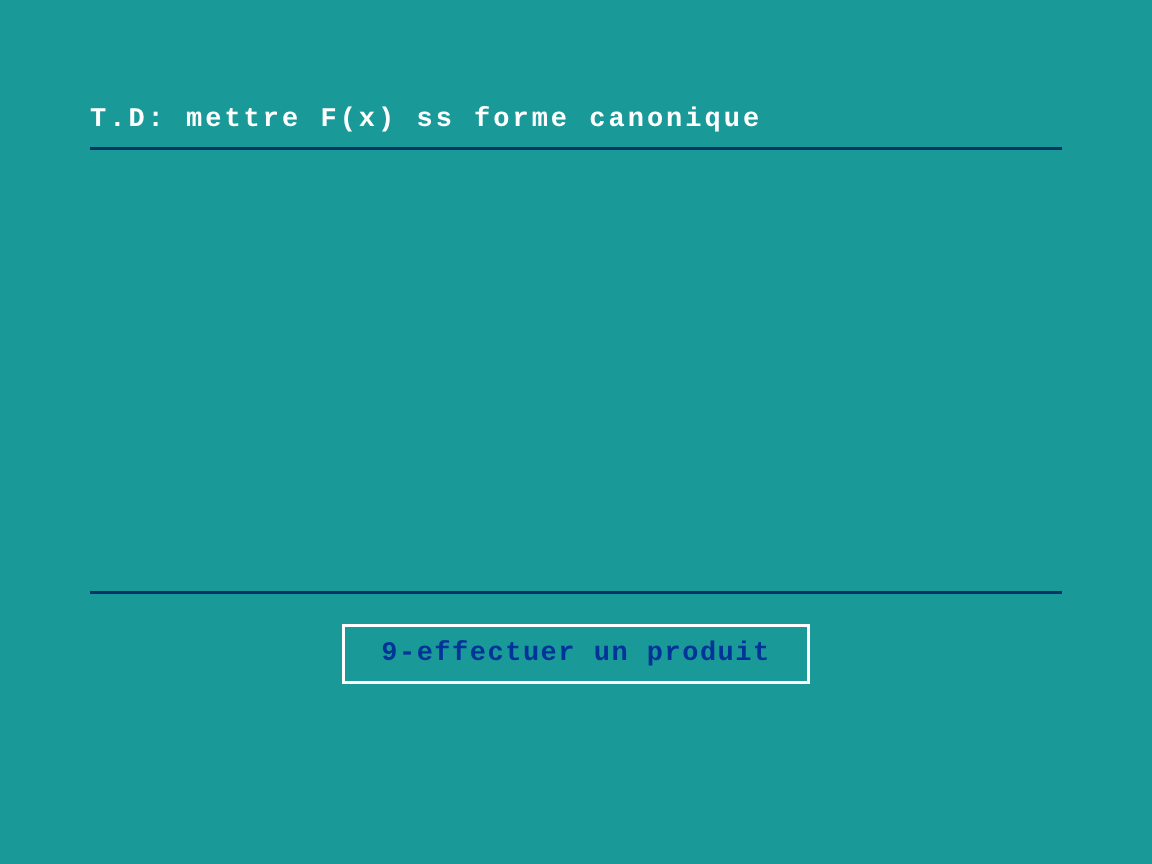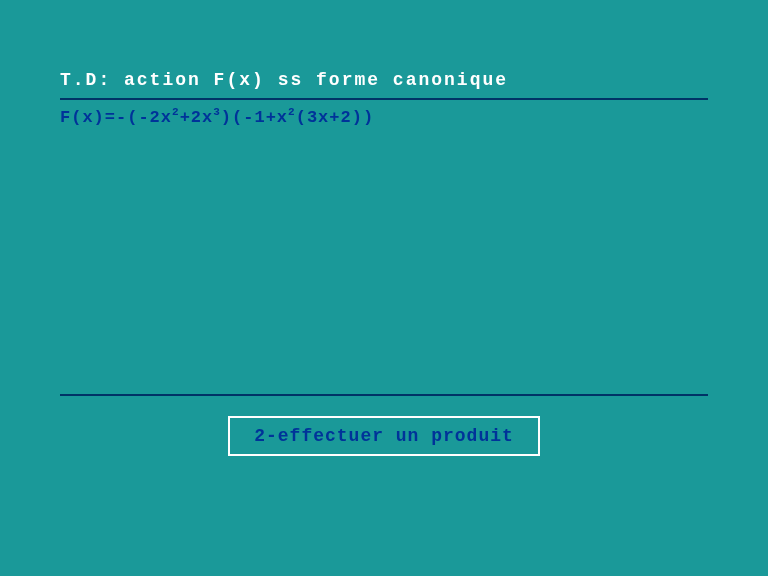--- a/index.html
+++ b/index.html
@@ -93,27 +93,24 @@
       font-size: 11px;
       vertical-align: super;
     }
   </style>
 </head>
 <body>
 
 <div class="screen">
 
   <div class="title-section">
-    <div class="title-text">T.D: action F(x) ss forme canonique</div>
+    <div class="title-text">T.D: mettre F(x) ss forme canonique</div>
     <hr class="divider-top">
-    <div class="formula-text">
-      F(x)=-(-2x<sup>2</sup>+2x<sup>3</sup>)(-1+x<sup>2</sup>(3x+2))
-    </div>
   </div>
 
   <div class="bottom-section">
     <hr class="divider-bottom">
     <div class="action-box-wrapper">
-      <div class="action-box">2-effectuer un produit</div>
+      <div class="action-box">9-effectuer un produit</div>
     </div>
   </div>
 
 </div>
 
 </body></html>

